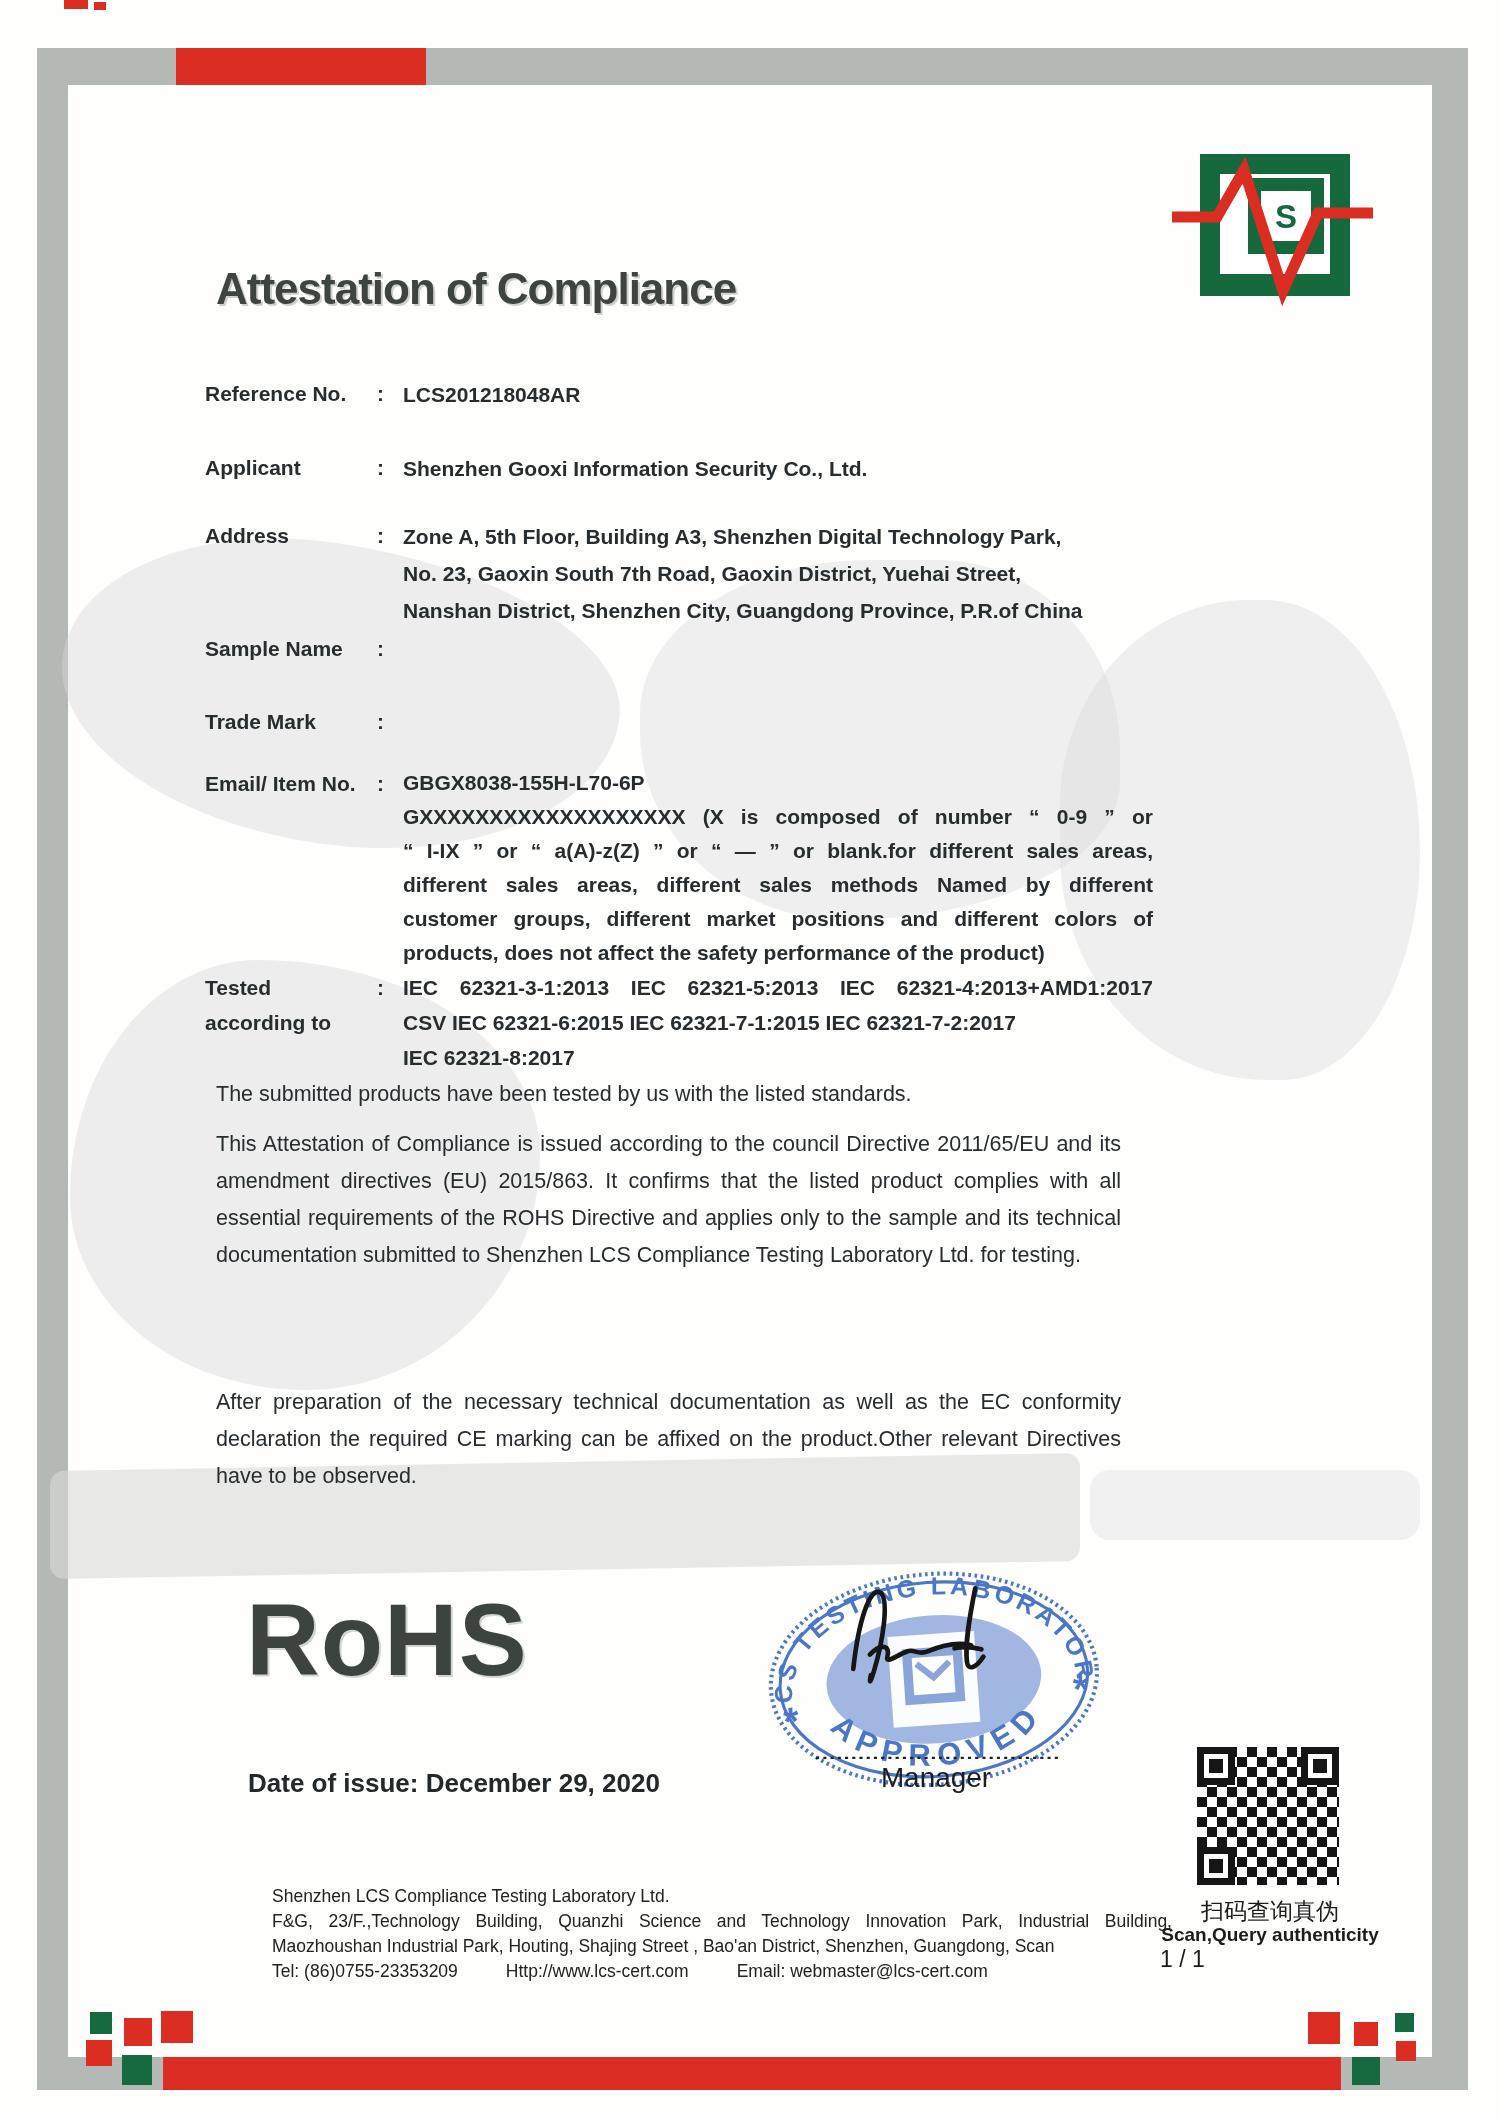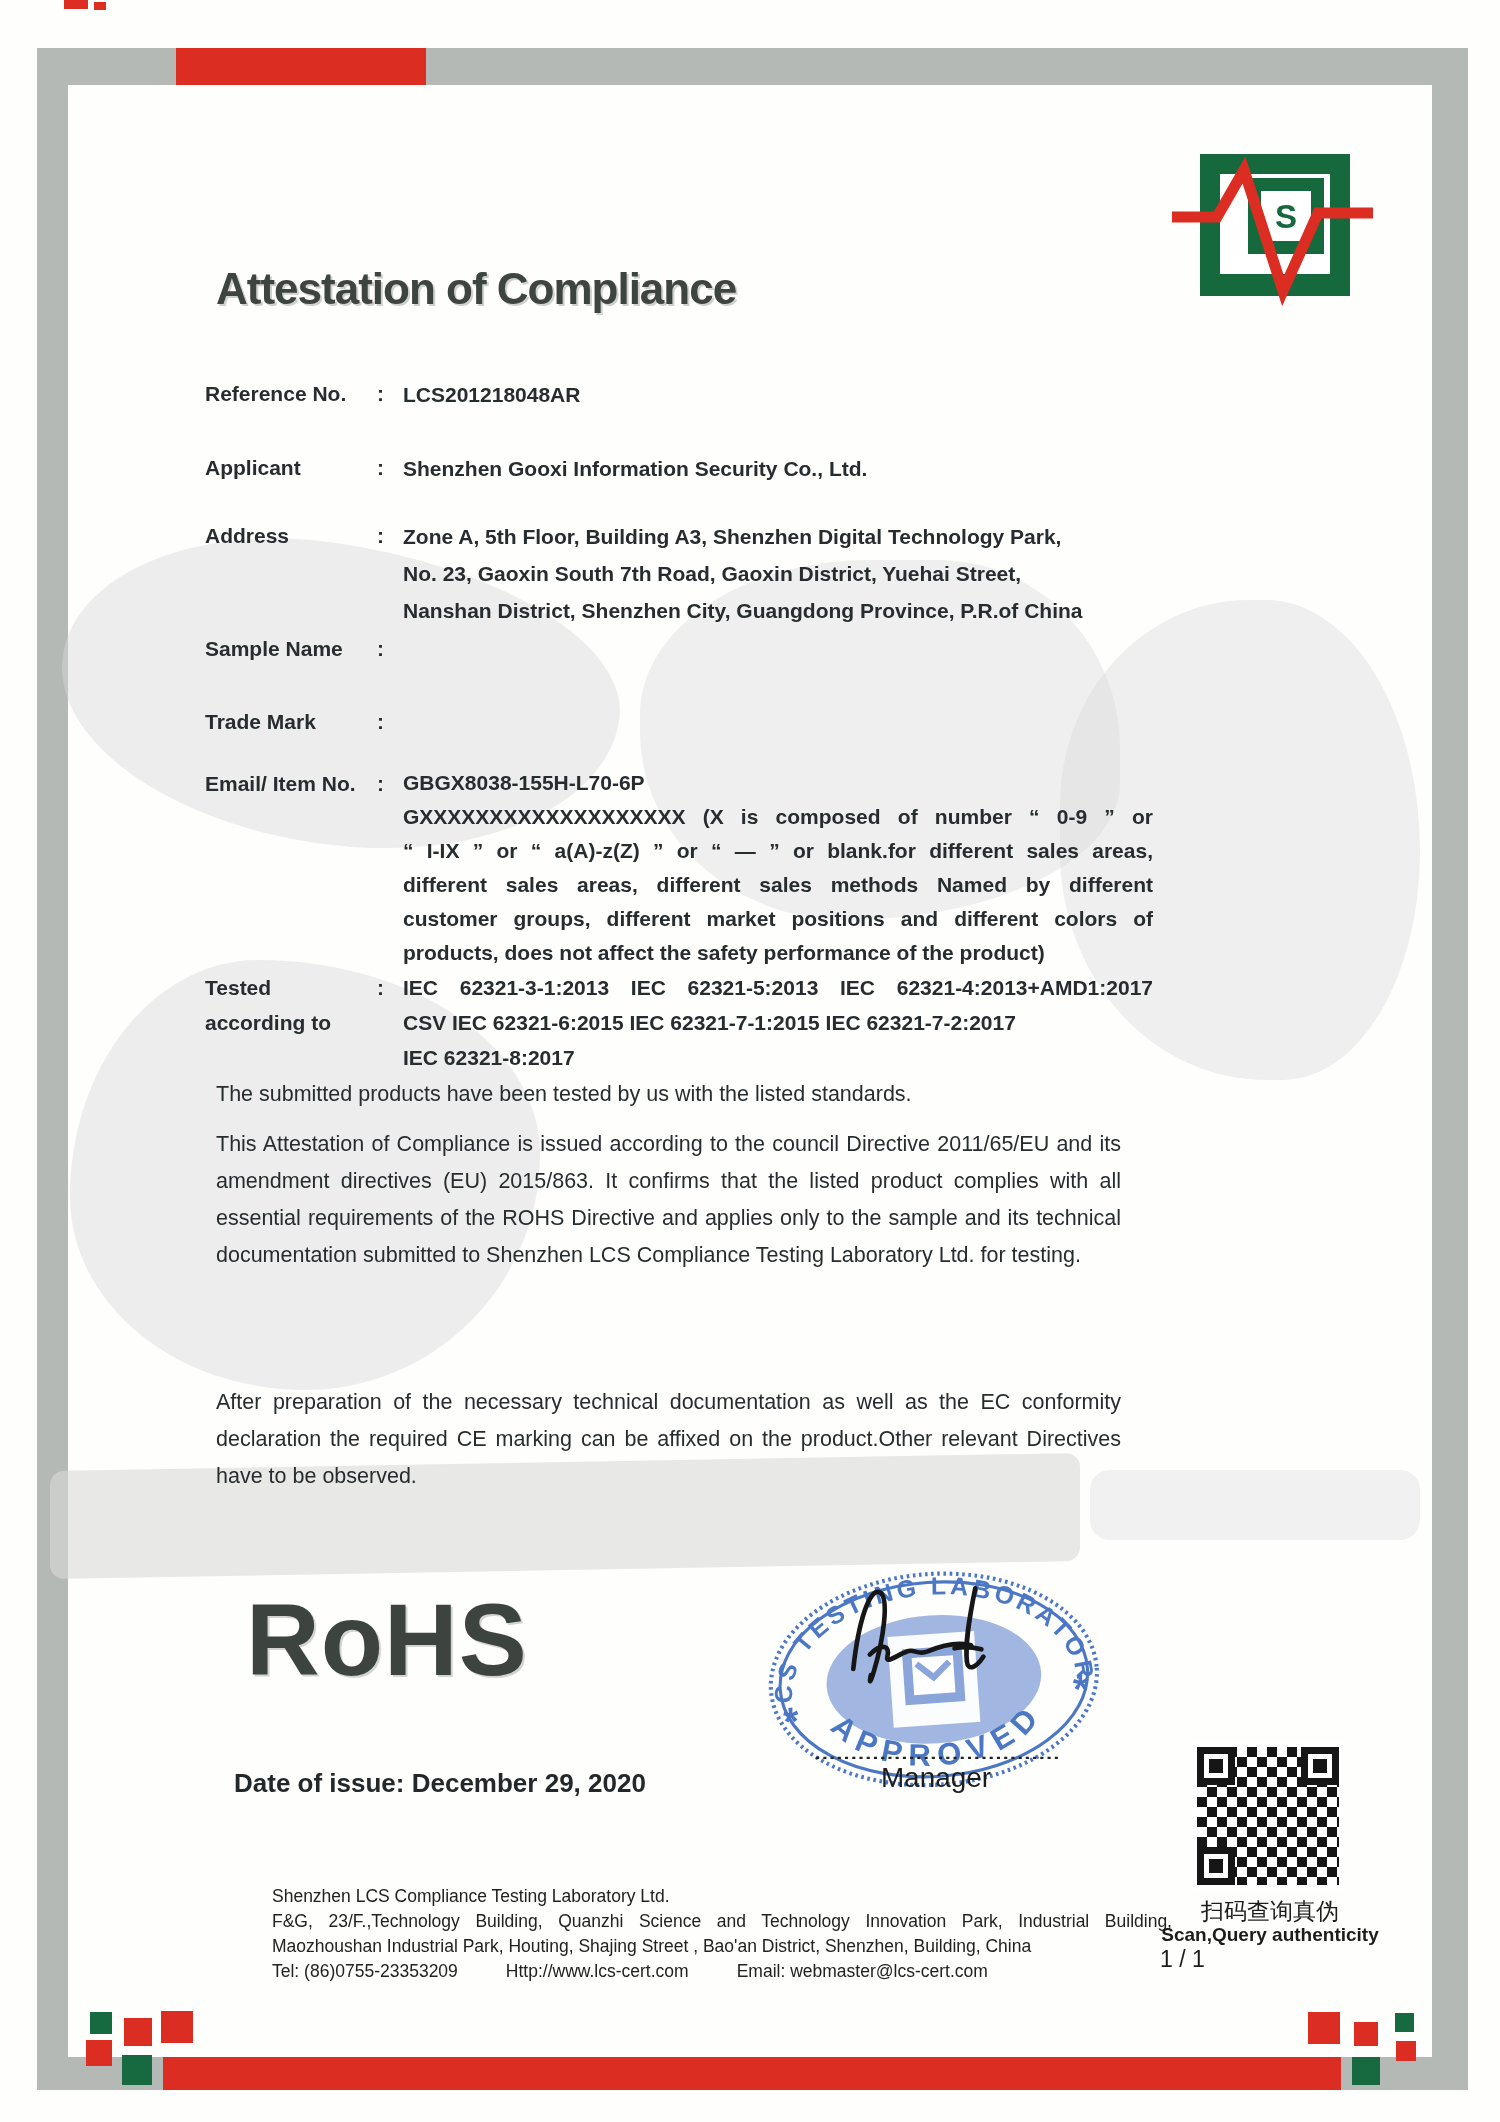--- a/index.html
+++ b/index.html
@@ -39,21 +39,21 @@
   .just{text-align:justify;text-align-last:justify;}
 
   
   .para{position:absolute;left:216px;width:905px;font-size:21.5px;line-height:37px;
         text-align:justify;color:#272c2e;z-index:3;}
   .noj{text-align:left;}
 
   
   .rohs{position:absolute;left:246px;top:1582px;font-size:102px;font-weight:bold;color:#3d433e;
         letter-spacing:1px;z-index:3;text-shadow:2px 2px 0 rgba(110,115,110,.3);}
-  .dateline{position:absolute;left:234px;top:1768px;font-size:26px;font-weight:bold;color:#23282a;z-index:3;}
+  .dateline{position:absolute;left:248px;top:1768px;font-size:26px;font-weight:bold;color:#23282a;z-index:3;}
 
   
   .stamp{position:absolute;left:752px;top:1545px;width:372px;height:310px;z-index:5;overflow:visible;}
   .stamp text{font-family:"Liberation Sans","DejaVu Sans",sans-serif;}
 
   
   .footer{position:absolute;left:272px;top:1884px;width:900px;font-size:17.5px;line-height:25px;
           color:#222;z-index:3;}
   .fjust{text-align:justify;text-align-last:justify;}
   .telrow{display:flex;gap:48px;}
@@ -211,21 +211,21 @@
       <path d="M 216,42 C 210,72 206,96 208,113 C 209,122 217,119 224,108"></path>
       <path d="M 196,100 C 204,98 214,99 222,101"></path>
     </g>
     <line x1="62" y1="206" x2="300" y2="206" stroke="#222222" stroke-width="2.2" stroke-dasharray="3 4"></line>
     <text x="178" y="234" text-anchor="middle" font-size="27" fill="#1d1d1d">Manager</text>
   </svg>
 
   <div class="footer">
     <div>Shenzhen LCS Compliance Testing Laboratory Ltd.</div>
     <div class="fjust">F&amp;G, 23/F.,Technology Building, Quanzhi Science and Technology Innovation Park, Industrial Building,</div>
-    <div>Maozhoushan Industrial Park, Houting, Shajing Street , Bao'an District, Shenzhen, Building, China</div>
+    <div>Maozhoushan Industrial Park, Houting, Shajing Street , Bao'an District, Shenzhen, Guangdong, Scan</div>
     <div class="telrow">
       <span>Tel: (86)0755-23353209</span>
       <span>Http://www.lcs-cert.com</span>
       <span>Email: webmaster@lcs-cert.com</span>
     </div>
   </div>
 
   <div class="qr">
     <div class="qr-pattern"></div>
     <div class="qr-finder qr-tl"></div>

